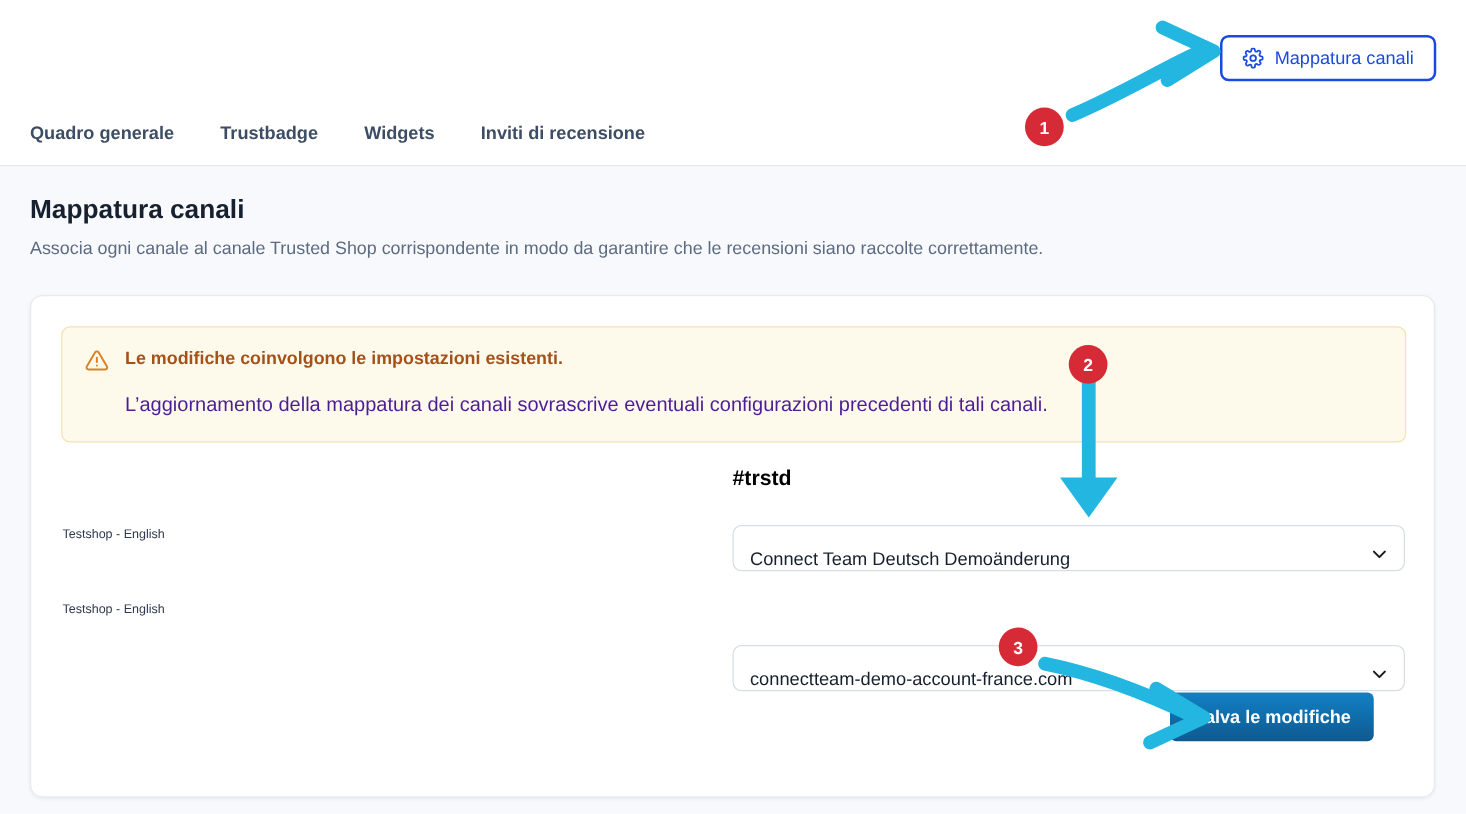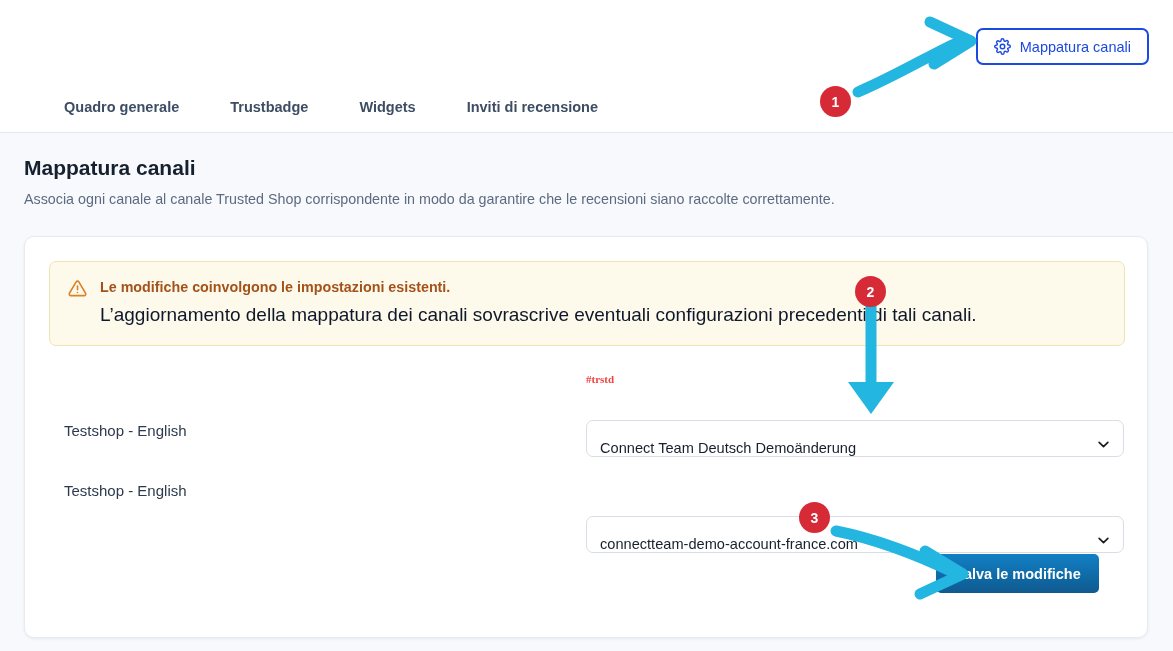--- a/index.html
+++ b/index.html
@@ -43,22 +43,21 @@
     font-weight: 400;
     white-space: nowrap;
   }
   .gear { width: 17px; height: 17px; display: block; }
 
   .tabs {
     position: absolute;
     left: 24px;
     top: 99px;
     display: flex;
-    gap: 18px;
-    margin-left: 40px;
+    gap: 4px;
   }
   .tab {
     font-size: 14.5px;
     font-weight: bold;
     color: #3d4d63;
     cursor: pointer;
     padding: 0 16px 0 0;
     white-space: nowrap;
   }
   .tab + .tab { padding-left: 17px; }
@@ -108,41 +107,40 @@
     gap: 13px;
   }
   .warn-icon { width: 19px; height: 19px; flex: 0 0 19px; margin-top: 2px; }
   .alert-title {
     font-size: 14.3px;
     font-weight: bold;
     color: #a4521a;
     line-height: 1.45;
   }
   .alert-body {
-    font-size: 19px;
-    color: #0f172a;
+    font-size: 16px;
+    color: #4c1d95;
     line-height: 1.5;
-    margin-top: 3px;
+    margin-top: 15px;
   }
 
   
   .col-header {
     position: absolute;
     left: 561px;
     top: 136px;
-    font-size: 11px;
-    font-weight: bold;
-    color: #ef4444;
-    font-family: Liberation Serif, serif;
+    font-size: 17px;
+    font-weight: bold;
+    color: #000000;
   }
 
   .row-label {
     position: absolute;
-    left: 39px;
-    font-size: 15px;
+    left: 25px;
+    font-size: 10px;
     color: #2d3a4d;
   }
   .row-label.r0 { top: 185px; }
   .row-label.r1 { top: 245px; }
 
   .select {
     position: absolute;
     left: 561px;
     width: 538px;
     height: 37px;

